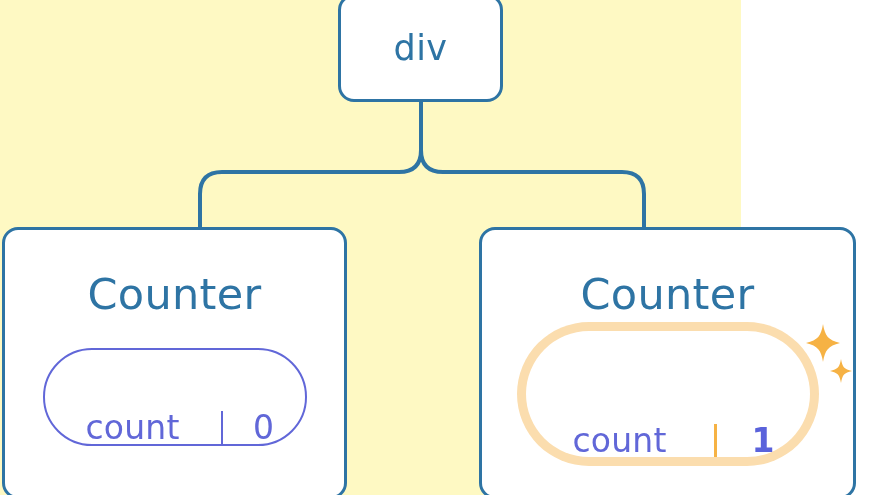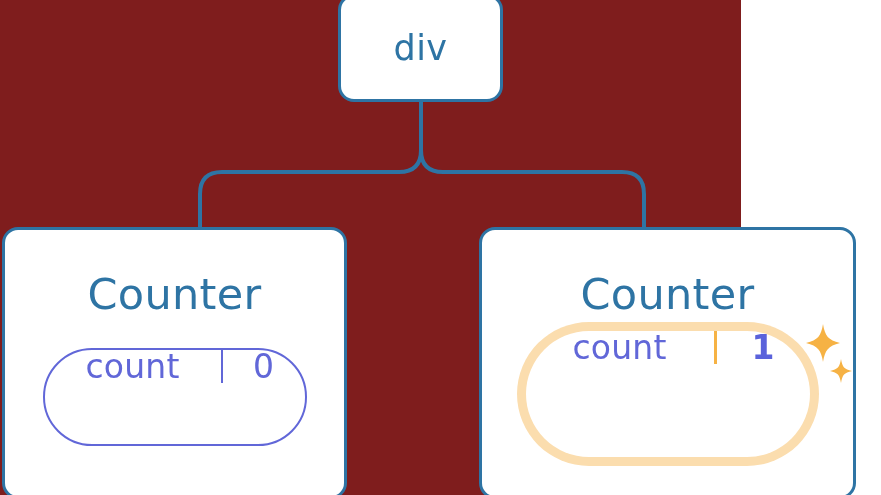--- a/index.html
+++ b/index.html
@@ -9,21 +9,21 @@
   body {
     width: 881px;
     height: 495px;
     overflow: hidden;
     font-family: "DejaVu Sans", "Liberation Sans", sans-serif;
   }
   #stage {
     position: relative;
     width: 741px;
     height: 495px;
-    background: #7f1d1d;
+    background: #fef9c3;
   }
   #connectors {
     position: absolute;
     left: 0;
     top: 0;
     width: 881px;
     height: 495px;
     pointer-events: none;
   }
 
@@ -80,21 +80,21 @@
     display: flex;
     align-items: center;
     justify-content: center;
   }
   .pill-wrap-left  { left: 0; right: 0; top: 118px; }
   .pill-wrap-right { left: 0; right: 0; top: 101px; }
 
   .pill {
     position: relative;
     display: flex;
-    align-items: flex-start;
+    align-items: flex-end;
     box-sizing: border-box;
     border-radius: 999px;
     background: #FFFFFF;
   }
   .pill-plain {
     width: 264px;
     height: 98px;
     border: 2px solid #6167D8;
   }
   .pill-highlight {

